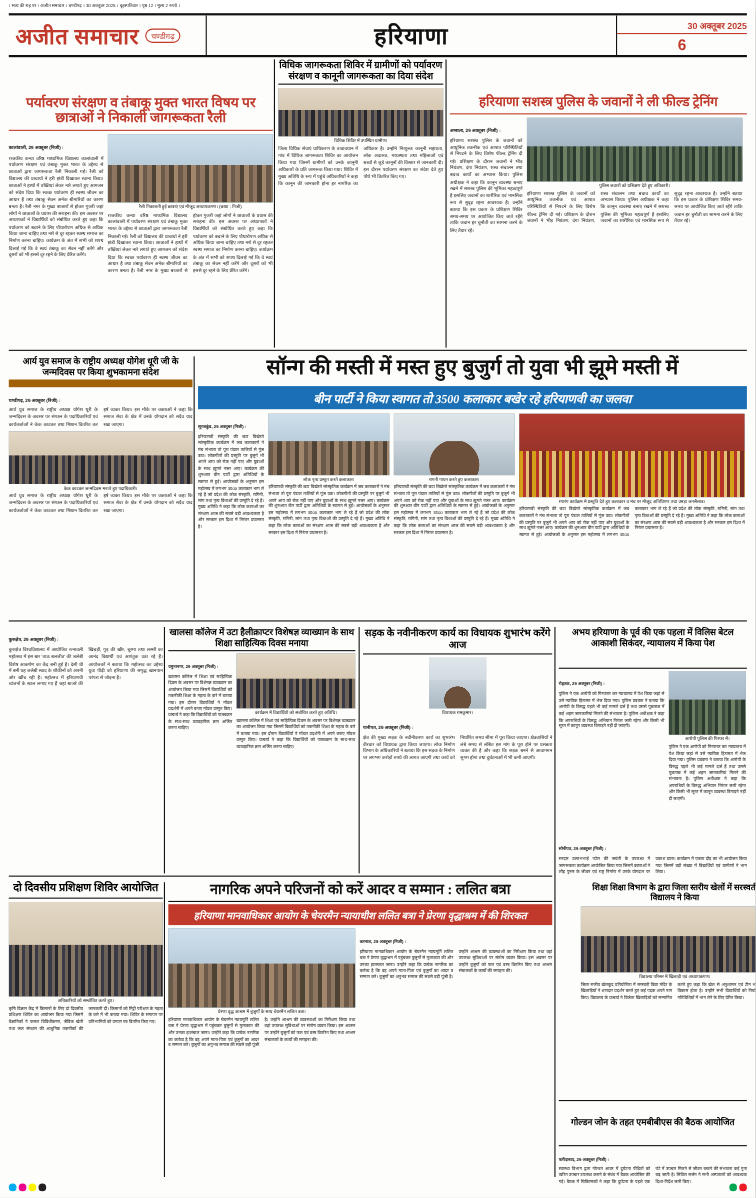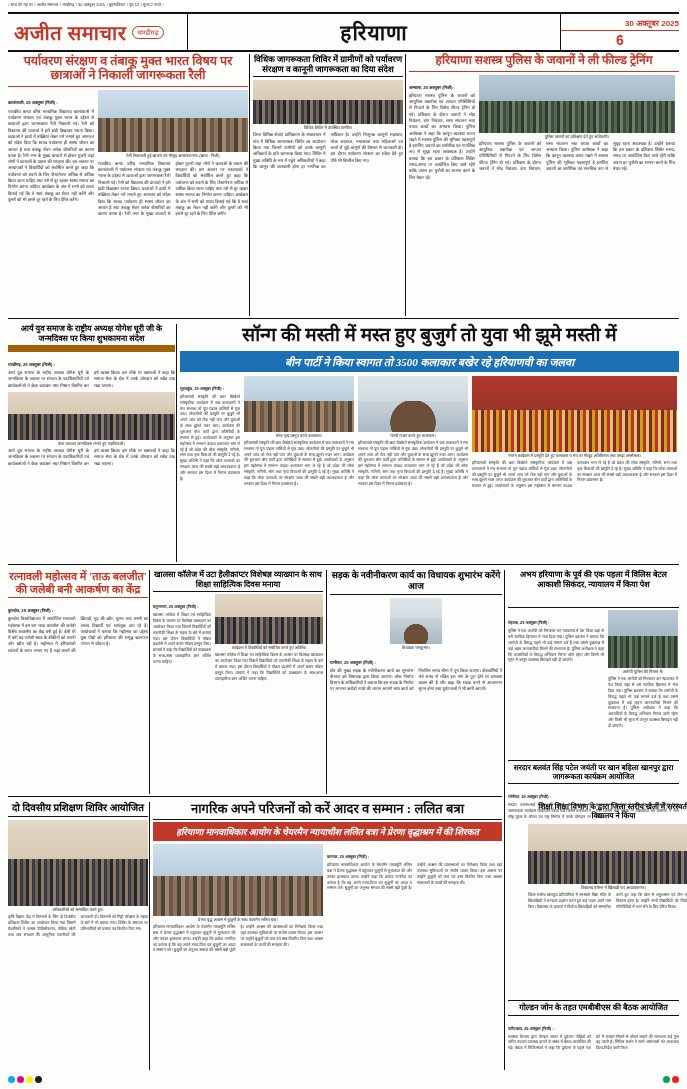--- a/index.html
+++ b/index.html
@@ -14,21 +14,21 @@
   .masthead{position:absolute;top:12px;left:8px;right:8px;height:36px;border-top:2px solid #111;border-bottom:2px solid #111;display:flex;align-items:stretch;}
   .mast-left{width:180px;border-right:1px solid #111;display:flex;align-items:center;padding-left:6px;box-sizing:border-box;}
   .mast-title{font-family:"Liberation Serif",serif;font-weight:bold;font-size:20px;color:#c0392b;letter-spacing:.5px;}
   .mast-city{font-size:7px;border:1px solid #c0392b;color:#c0392b;border-radius:8px;padding:1px 4px;margin-left:6px;}
   .mast-center{flex:1;display:flex;align-items:center;justify-content:center;}
   .mast-center span{font-family:"Liberation Serif",serif;font-weight:bold;font-size:21px;color:#111;letter-spacing:1px;}
   .mast-right{width:118px;border-left:1px solid #111;display:flex;flex-direction:column;align-items:center;justify-content:center;}
   .mast-date{font-size:8px;color:#c0392b;font-weight:bold;border-bottom:1px solid #c0392b;width:100%;text-align:right;padding-bottom:2px;}
   .mast-page{font-size:14px;font-weight:bold;color:#c0392b;padding-top:1px;}
   .hl{font-family:"Liberation Serif",serif;font-weight:bold;color:#111;line-height:1.15;text-align:center;}
-  .hl-red{color:#c0392b;}
+  .hl-red{color:#c0392b;margin-top:32px;}
   .subhl{font-family:"Liberation Serif",serif;font-weight:bold;font-size:8px;text-align:center;line-height:1.2;}
   .banner{background:#c0392b;color:#fff;font-family:"Liberation Serif",serif;font-weight:bold;text-align:center;font-size:11px;padding:3px 0;font-style:italic;}
   .banner-blue{background:#1b6fb5;}
   .txt{font-size:4.2px;line-height:1.5;text-align:justify;color:#1a1a1a;
        font-family:"Liberation Sans",sans-serif;}
   .txt.small{font-size:3.9px;}
   .cap{font-size:4px;text-align:center;color:#111;font-family:"Liberation Sans",sans-serif;margin-top:1px;}
   .ph{position:relative;overflow:hidden;background:#8fa3b0;}
   .ph .sky{position:absolute;inset:0;background:linear-gradient(#cfe0ec,#9fb6c6);}
   .ph .ground{position:absolute;left:0;right:0;bottom:0;height:38%;background:#8b8f78;}
@@ -167,21 +167,20 @@
         </div>
         <div class="cap">रंगारंग कार्यक्रम में प्रस्तुति देते हुए कलाकार व मंच पर मौजूद अतिथिगण तथा उमड़ा जनसैलाब।</div>
         <div class="txt small two-col" style="margin-top:2px;">हरियाणवी संस्कृति की छटा बिखेरते सांस्कृतिक कार्यक्रम में जब कलाकारों ने मंच संभाला तो पूरा पंडाल तालियों से गूंज उठा। लोकगीतों की प्रस्तुति पर बुजुर्ग भी अपने आप को रोक नहीं पाए और युवाओं के साथ झूमते नजर आए। कार्यक्रम की शुरुआत बीन पार्टी द्वारा अतिथियों के स्वागत से हुई। आयोजकों के अनुसार इस महोत्सव में लगभग 3500 कलाकार भाग ले रहे हैं जो प्रदेश की लोक संस्कृति, रागिनी, सांग तथा नृत्य विधाओं की प्रस्तुति दे रहे हैं। मुख्य अतिथि ने कहा कि लोक कलाओं का संरक्षण आज की सबसे बड़ी आवश्यकता है और सरकार इस दिशा में निरंतर प्रयासरत है।</div>
       </div>
     </div>
   </div>
 
   <div class="ruleh" style="left:8px;top:564px;width:671px;"></div>
 
   <div class="colbox" style="left:8px;top:570px;width:140px;">
-    <div class="hl hl-red" style="font-size:11px;border-bottom:1px solid #c0392b;padding-bottom:2px;">रत्नावली महोत्सव में 'ताऊ बलजीत' की जलेबी बनी आकर्षण का केंद्र</div>
     <div class="txt" style="margin-top:2px;font-weight:bold;display:inline;">कुरुक्षेत्र, 29 अक्तूबर (निजी) :</div>
     <div class="txt two-col">कुरुक्षेत्र विश्वविद्यालय में आयोजित रत्नावली महोत्सव में इस बार 'ताऊ बलजीत' की जलेबी विशेष आकर्षण का केंद्र बनी हुई है। देसी घी में बनी यह जलेबी स्वाद के शौकीनों को अपनी ओर खींच रही है। महोत्सव में हरियाणवी व्यंजनों के स्टाल लगाए गए हैं जहां बाजरे की खिचड़ी, गुड़ की खीर, चूरमा तथा लस्सी का आनंद विद्यार्थी एवं आगंतुक उठा रहे हैं। आयोजकों ने बताया कि महोत्सव का उद्देश्य युवा पीढ़ी को हरियाणा की समृद्ध खानपान परंपरा से जोड़ना है।</div>
   </div>
 
   <div class="colbox" style="left:153px;top:570px;width:170px;">
     <div class="subhl" style="font-size:8px;border-bottom:1px solid #111;padding-bottom:2px;">खालसा कॉलेज में उटा हैलीक्राप्टर विशेषज्ञ व्याख्यान के साथ शिक्षा साहित्यिक दिवस मनाया</div>
     <div style="display:flex;gap:4px;margin-top:2px;">
       <div style="width:58px;">
         <div class="txt small" style="font-weight:bold;display:inline;">यमुनानगर, 29 अक्तूबर (निजी) :</div>
         <div class="txt small">खालसा कॉलेज में शिक्षा एवं साहित्यिक दिवस के अवसर पर विशेषज्ञ व्याख्यान का आयोजन किया गया जिसमें विद्यार्थियों को तकनीकी शिक्षा के महत्व के बारे में बताया गया। इस दौरान विद्यार्थियों ने मॉडल प्रदर्शनी में अपने बनाए मॉडल प्रस्तुत किए। प्राचार्य ने कहा कि विद्यार्थियों को पाठ्यक्रम के साथ-साथ व्यावहारिक ज्ञान अर्जित करना चाहिए।</div>
@@ -221,21 +220,20 @@
             <div class="ground"></div>
             <div class="crowd"></div>
         </div>
         <div class="cap">आरोपी पुलिस की गिरफ्त में।</div>
         <div class="txt small" style="margin-top:2px;">पुलिस ने एक आरोपी को गिरफ्तार कर न्यायालय में पेश किया जहां से उसे न्यायिक हिरासत में भेज दिया गया। पुलिस प्रवक्ता ने बताया कि आरोपी के विरुद्ध पहले भी कई मामले दर्ज हैं तथा उससे पूछताछ में कई अहम जानकारियां मिलने की संभावना है। पुलिस अधीक्षक ने कहा कि अपराधियों के विरुद्ध अभियान निरंतर जारी रहेगा और किसी भी सूरत में कानून व्यवस्था बिगाड़ने नहीं दी जाएगी।</div>
       </div>
     </div>
   </div>
 
   <div class="colbox" style="left:508px;top:760px;width:171px;">
-    <div class="subhl" style="font-size:7.5px;border-top:1px solid #111;border-bottom:1px solid #111;padding:2px 0;">सरदार बलवंत सिंह पटेल जयंती पर खान बहिला खानपुर द्वारा जागरूकता कार्यक्रम आयोजित</div>
     <div class="txt small" style="margin-top:2px;font-weight:bold;display:inline;">सोनीपत, 29 अक्तूबर (निजी) :</div>
     <div class="txt small two-col">सरदार वल्लभभाई पटेल की जयंती के उपलक्ष्य में जागरूकता कार्यक्रम आयोजित किया गया जिसमें वक्ताओं ने लौह पुरुष के जीवन एवं राष्ट्र निर्माण में उनके योगदान पर प्रकाश डाला। कार्यक्रम में एकता दौड़ का भी आयोजन किया गया जिसमें बड़ी संख्या में विद्यार्थियों एवं ग्रामीणों ने भाग लिया।</div>
   </div>
 
   <div class="ruleh" style="left:8px;top:796px;width:494px;"></div>
 
   <div class="colbox" style="left:8px;top:802px;width:140px;">
     <div class="subhl" style="font-size:10px;border-bottom:1px solid #111;padding-bottom:2px;">दो दिवसीय प्रशिक्षण शिविर आयोजित</div>
     <div class="ph indoor" style="height:86px;margin-top:3px;">
       <div class="sky"></div>
@@ -269,21 +267,21 @@
     <div class="subhl" style="font-size:7.5px;padding-bottom:2px;">शिक्षा शिक्षा विभाग के द्वारा जिला स्तरीय खेलों में सरस्वती विद्यालय ने किया</div>
     <div class="ph indoor" style="height:60px;margin-top:2px;">
       <div class="sky"></div>
         <div class="crowd"></div>
     </div>
     <div class="cap">विद्यालय परिसर में खिलाड़ी एवं अध्यापकगण।</div>
     <div class="txt small two-col" style="margin-top:2px;">जिला स्तरीय खेलकूद प्रतियोगिता में सरस्वती विद्या मंदिर के खिलाड़ियों ने शानदार प्रदर्शन करते हुए कई पदक अपने नाम किए। विद्यालय के प्राचार्य ने विजेता खिलाड़ियों को सम्मानित करते हुए कहा कि खेल से अनुशासन एवं टीम भावना का विकास होता है। उन्होंने सभी विद्यार्थियों को नियमित खेल गतिविधियों में भाग लेने के लिए प्रेरित किया।</div>
   </div>
 
   <div class="colbox" style="left:508px;top:1000px;width:171px;">
-    <div class="subhl" style="font-size:8px;border-top:1px solid #111;border-bottom:1px solid #111;padding:2px 0;">गोल्डन जोन के तहत एमबीबीएस की बैठक आयोजित</div>
+    <div class="subhl" style="font-size:8px;border-top:1px solid #111;border-bottom:1px solid #111;padding:15px 0;">गोल्डन जोन के तहत एमबीबीएस की बैठक आयोजित</div>
     <div class="txt small" style="margin-top:2px;font-weight:bold;display:inline;">फरीदाबाद, 29 अक्तूबर (निजी) :</div>
     <div class="txt small two-col">स्वास्थ्य विभाग द्वारा गोल्डन आवर में दुर्घटना पीड़ितों को त्वरित उपचार उपलब्ध कराने के संबंध में बैठक आयोजित की गई। बैठक में चिकित्सकों ने कहा कि दुर्घटना के पहले एक घंटे में उपचार मिलने से जीवन बचाने की संभावना कई गुना बढ़ जाती है। सिविल सर्जन ने सभी अस्पतालों को आवश्यक दिशा-निर्देश जारी किए।</div>
   </div>
 
   <div class="rulev" style="left:249px;top:54px;height:262px;"></div>
   <div class="rulev" style="left:405px;top:54px;height:262px;"></div>
   <div class="rulev" style="left:176px;top:324px;height:238px;"></div>
   <div class="rulev" style="left:149px;top:570px;height:224px;"></div>
   <div class="rulev" style="left:326px;top:570px;height:224px;"></div>
   <div class="rulev" style="left:504px;top:570px;height:500px;"></div>

